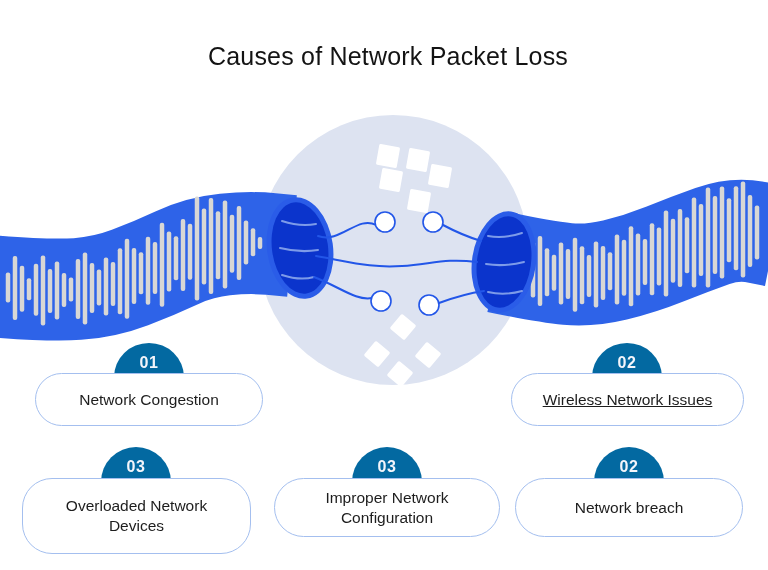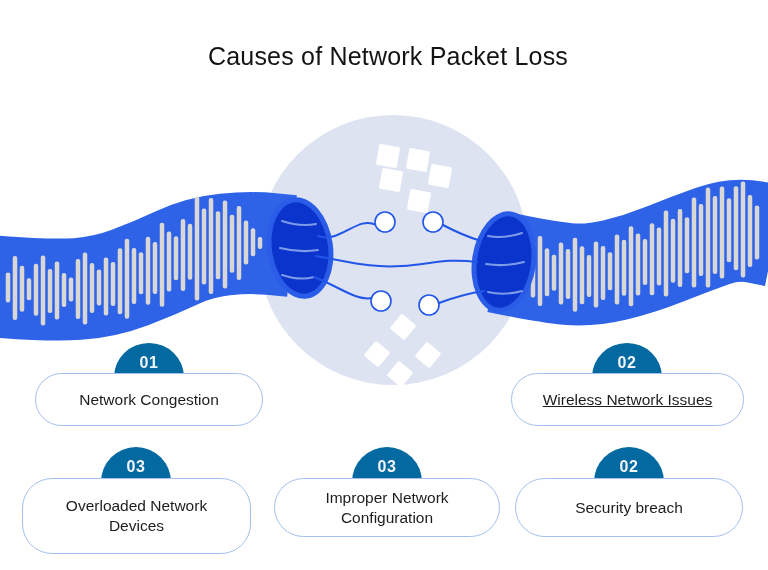--- a/index.html
+++ b/index.html
@@ -203,17 +203,17 @@
     <div class="pill">
       <span>Improper Network Configuration</span>
     </div>
   </div>
 
   <div id="card-5" class="cause-card">
     <div class="dome">
       <span>02</span>
     </div>
     <div class="pill">
-      <span>Security breach</span>
+      <span>Network breach</span>
     </div>
   </div>
 
 </div>
 
 </body></html>

